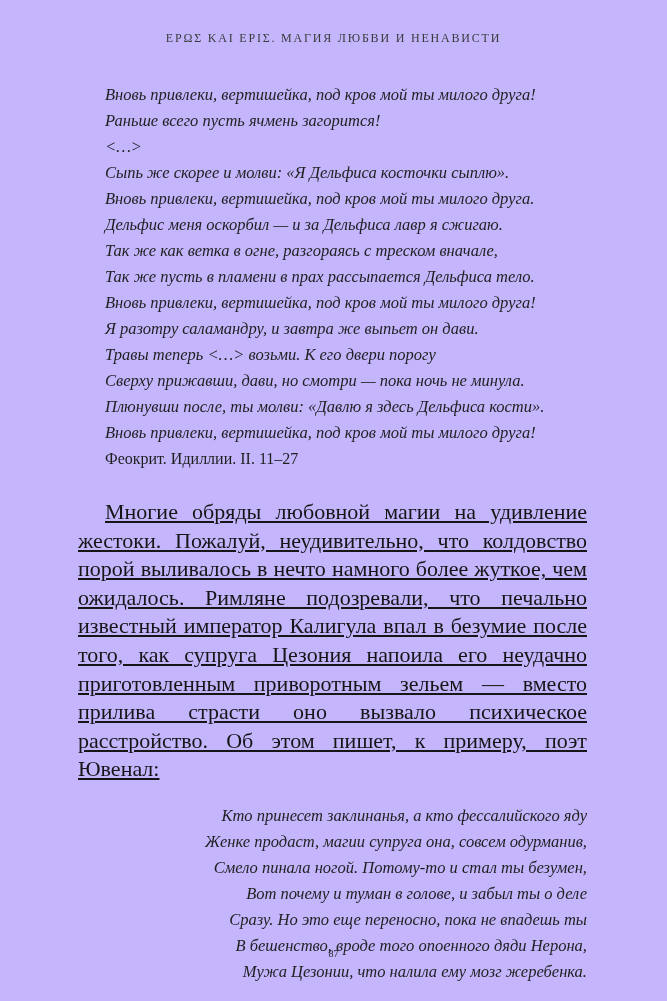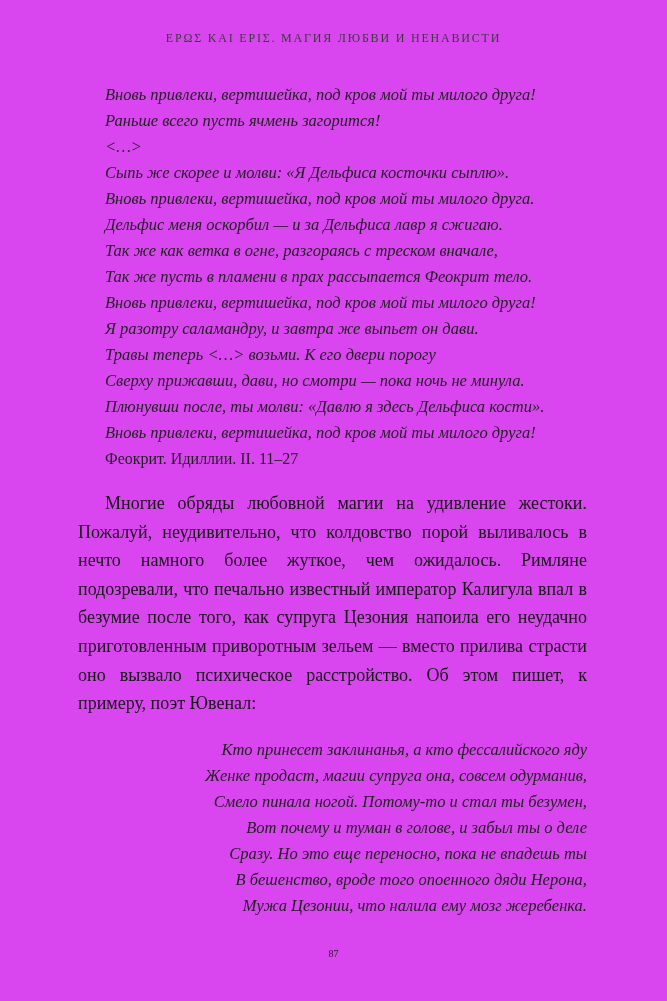--- a/index.html
+++ b/index.html
@@ -4,21 +4,21 @@
 <style>
   html, body {
     margin: 0;
     padding: 0;
     background: #ffffff;
   }
   .page {
     position: relative;
     width: 667px;
     height: 1001px;
-    background: #d946ef;
+    background: #c4b5fd;
     font-family: "Liberation Serif", "DejaVu Serif", serif;
     color: #1f1f1f;
     box-sizing: border-box;
     overflow: hidden;
   }
   .running-header {
     padding-top: 31px;
     text-align: center;
     font-size: 12px;
     letter-spacing: 1.8px;
@@ -43,26 +43,27 @@
     margin-top: 36px;
   }
   .attribution {
     font-style: normal;
     font-size: 16px;
     line-height: 26px;
     margin-left: 27px;
     color: #1f1f1f;
   }
   .para {
-    margin-top: 17px;
-    font-size: 18px;
+    margin-top: 26px;
+    font-size: 22px;
     line-height: 28.6px;
     text-align: justify;
     text-indent: 27px;
     color: #161616;
+    text-decoration: underline;
   }
   .verse-2 {
     margin-top: 19px;
     text-align: right;
   }
   .page-number {
     position: absolute;
     left: 0;
     right: 0;
     bottom: 42px;
@@ -81,21 +82,21 @@
   <div class="content">
 
     <div class="verse verse-1">
       <div class="vline">Вновь привлеки, вертишейка, под кров мой ты милого друга!</div>
       <div class="vline">Раньше всего пусть ячмень загорится!</div>
       <div class="vline">&lt;…&gt;</div>
       <div class="vline">Сыпь же скорее и молви: «Я Дельфиса косточки сыплю».</div>
       <div class="vline">Вновь привлеки, вертишейка, под кров мой ты милого друга.</div>
       <div class="vline">Дельфис меня оскорбил — и за Дельфиса лавр я сжигаю.</div>
       <div class="vline">Так же как ветка в огне, разгораясь с треском вначале,</div>
-      <div class="vline">Так же пусть в пламени в прах рассыпается Феокрит тело.</div>
+      <div class="vline">Так же пусть в пламени в прах рассыпается Дельфиса тело.</div>
       <div class="vline">Вновь привлеки, вертишейка, под кров мой ты милого друга!</div>
       <div class="vline">Я разотру саламандру, и завтра же выпьет он дави.</div>
       <div class="vline">Травы теперь &lt;…&gt; возьми. К его двери порогу</div>
       <div class="vline">Сверху прижавши, дави, но смотри — пока ночь не минула.</div>
       <div class="vline">Плюнувши после, ты молви: «Давлю я здесь Дельфиса кости».</div>
       <div class="vline">Вновь привлеки, вертишейка, под кров мой ты милого друга!</div>
     </div>
 
     <div class="attribution">Феокрит. Идиллии. II. 11–27</div>
 

